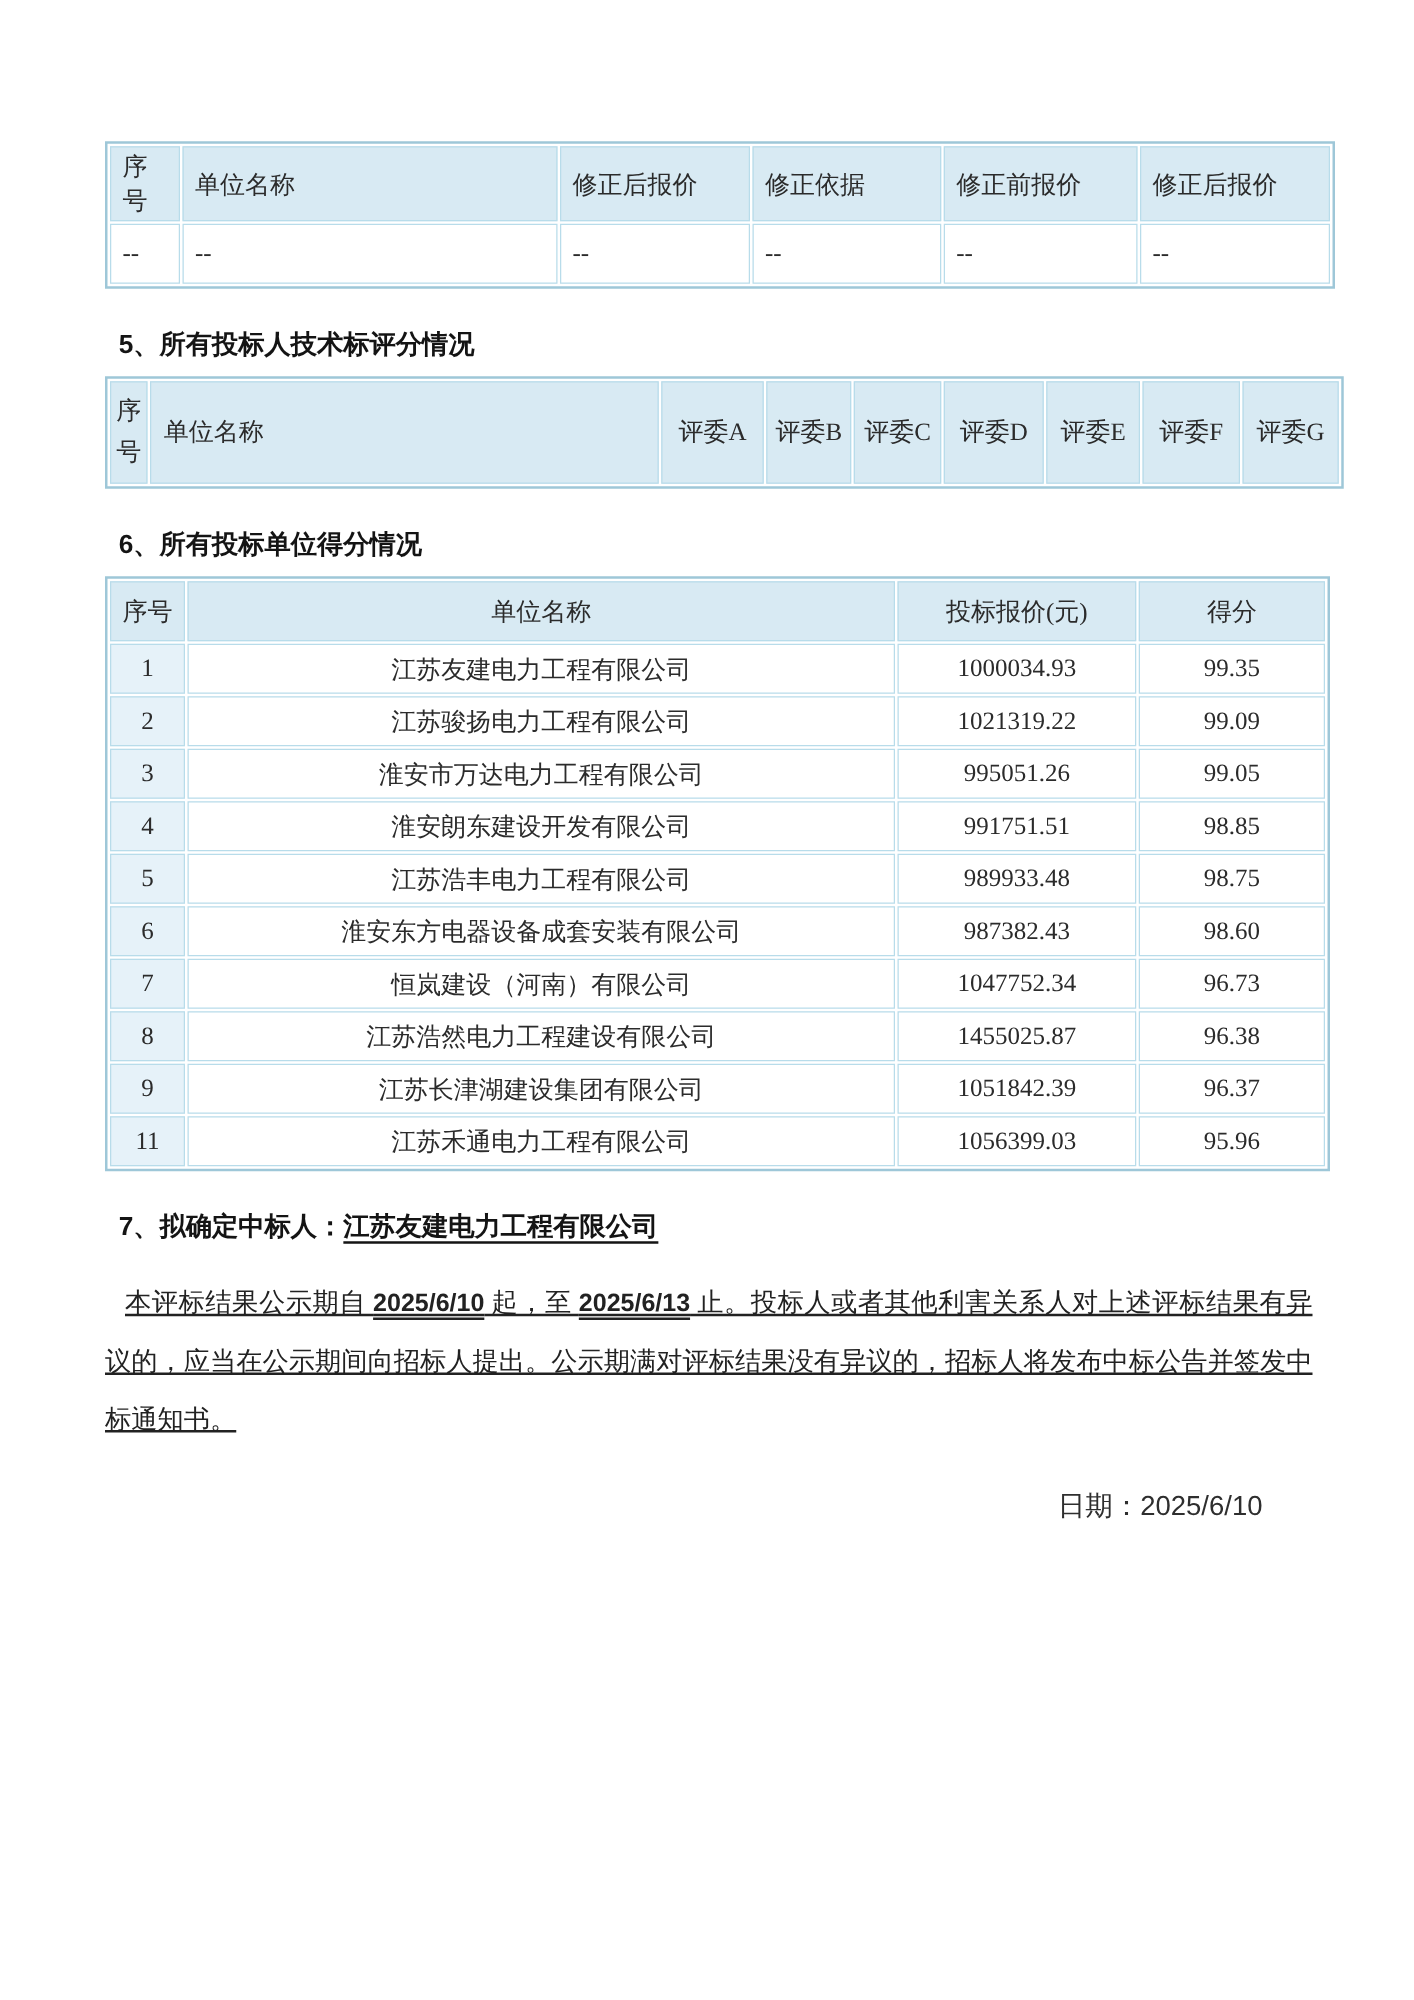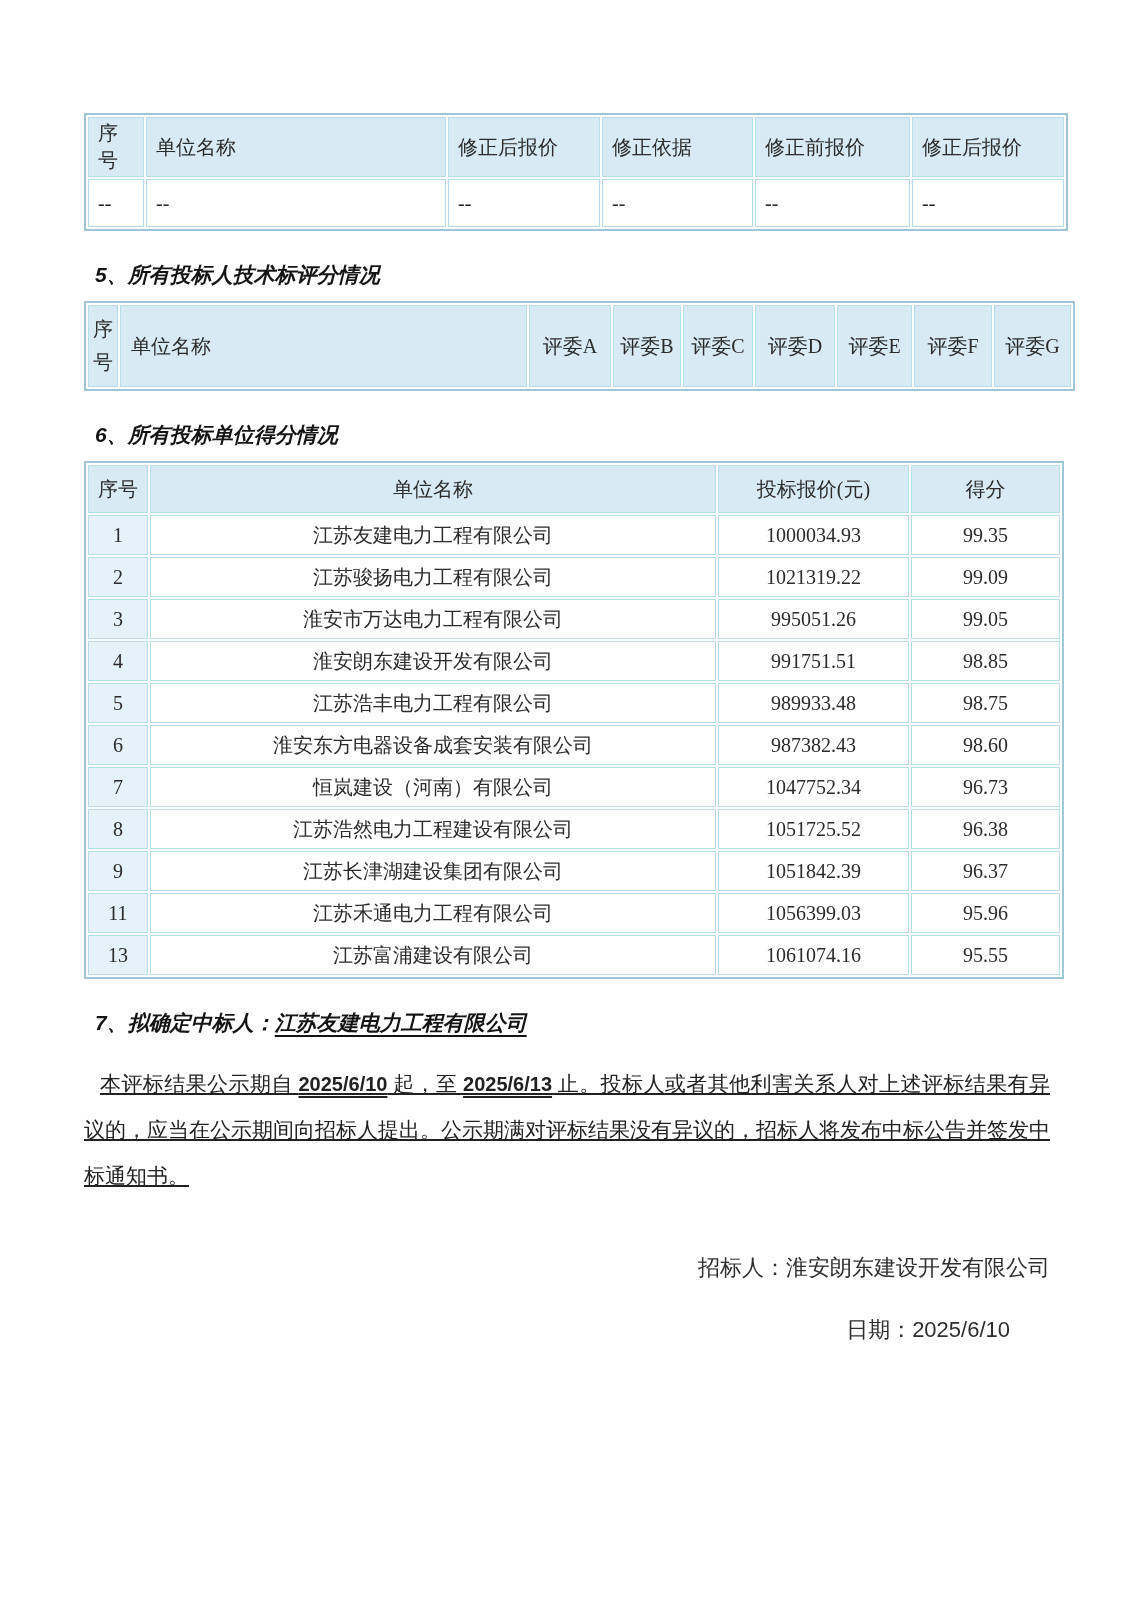--- a/index.html
+++ b/index.html
@@ -59,21 +59,20 @@
   .tbl-score td.idx { background: #e6f2f9; }
 
   
   .sec-title {
     margin: 30px 0 12px 0;
     padding-left: 11px;
     font-family: "Liberation Sans", "DejaVu Sans", sans-serif;
     font-weight: bold;
     font-size: 21px;
     color: #141414;
-    font-style: italic;
   }
   .sec-title .winner {
     text-decoration: underline;
     text-underline-offset: 5px;
     text-decoration-thickness: 2px;
   }
   .notice {
     margin: 24px 0 0 0;
     width: 966px;
     font-size: 21px;
@@ -225,50 +224,41 @@
         </tr>
         <tr>
           <td class="idx">7</td>
           <td>恒岚建设（河南）有限公司</td>
           <td>1047752.34</td>
           <td>96.73</td>
         </tr>
         <tr>
           <td class="idx">8</td>
           <td>江苏浩然电力工程建设有限公司</td>
-          <td>1051725.52</td>
+          <td>1455025.87</td>
           <td>96.38</td>
         </tr>
         <tr>
           <td class="idx">9</td>
           <td>江苏长津湖建设集团有限公司</td>
           <td>1051842.39</td>
           <td>96.37</td>
         </tr>
         <tr>
           <td class="idx">11</td>
           <td>江苏禾通电力工程有限公司</td>
           <td>1056399.03</td>
           <td>95.96</td>
         </tr>
-        <tr>
-          <td class="idx">13</td>
-          <td>江苏富浦建设有限公司</td>
-          <td>1061074.16</td>
-          <td>95.55</td>
-        </tr>
       </tbody>
   </table>
 
   <div class="sec-title">
     <span>7、拟确定中标人：</span><span class="winner">江苏友建电力工程有限公司</span>
   </div>
 
   <p class="notice"><span>本评标结果公示期自 </span><span class="u-date">2025/6/10</span><span> 起，至 </span><span class="u-date">2025/6/13</span><span> 止。投标人或者其他利害关系人对上述评标结果有异议的，应当在公示期间向招标人提出。公示期满对评标结果没有异议的，招标人将发布中标公告并签发中标通知书。</span></p>
 
-  <div class="footer-line tenderer">
-    <span>招标人：</span><span>淮安朗东建设开发有限公司</span>
-  </div>
   <div class="footer-line sign-date">
     <span>日期：</span><span class="num">2025/6/10</span>
   </div>
 
 </div>
 
 </body></html>

